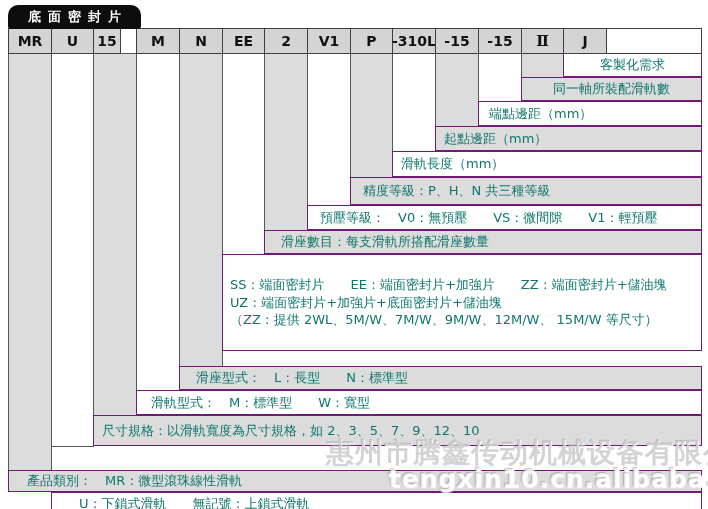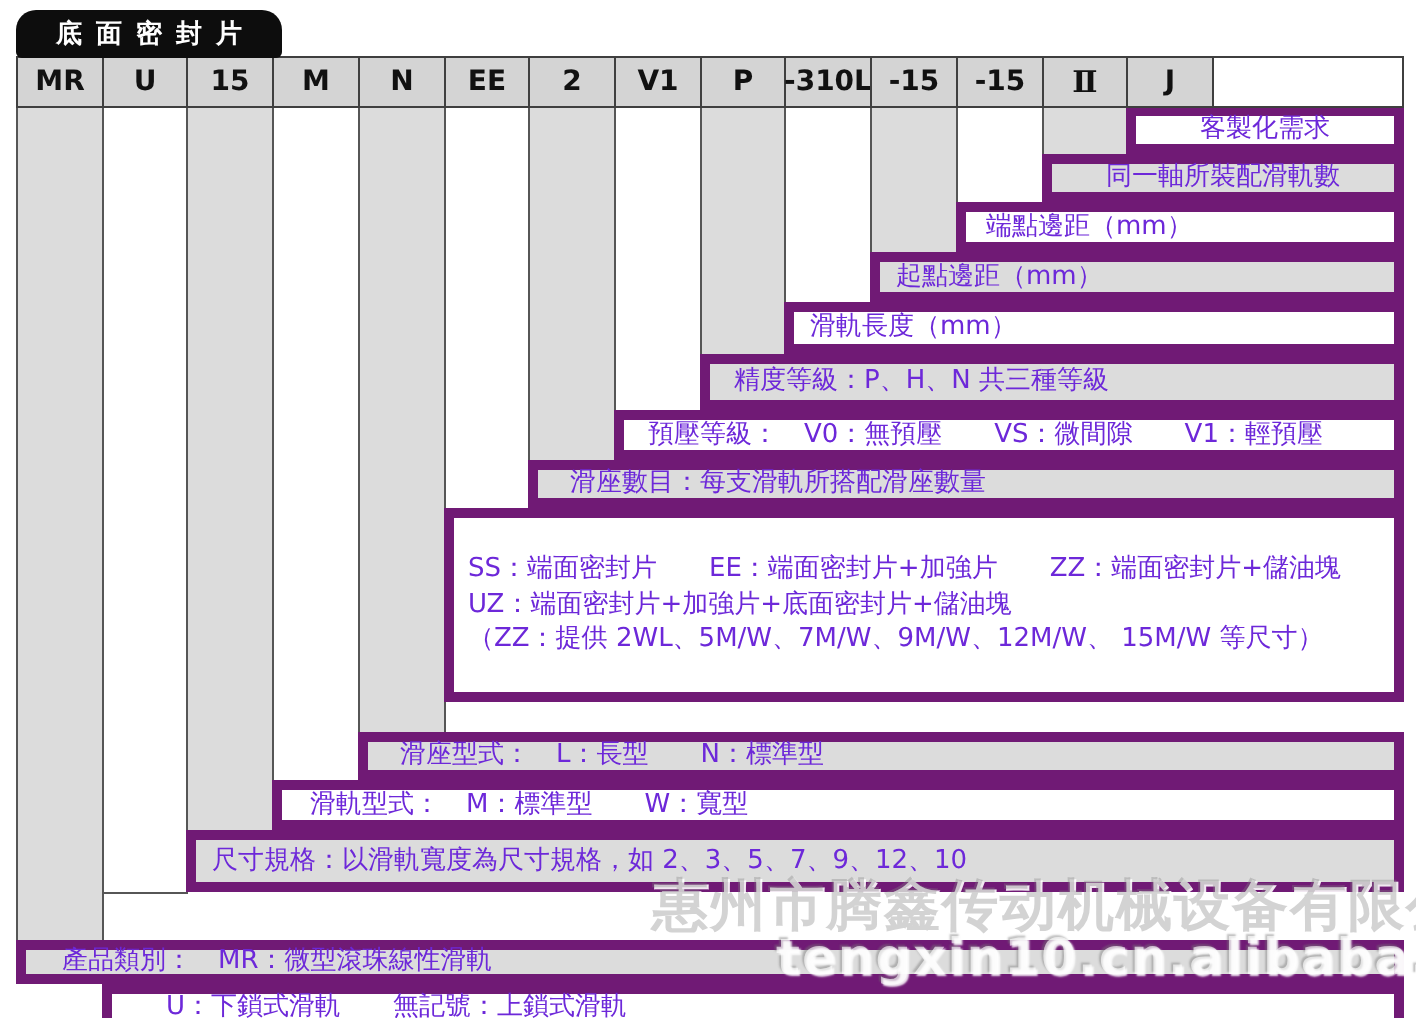--- a/index.html
+++ b/index.html
@@ -12,41 +12,41 @@
     font-size:13px;font-weight:bold;letter-spacing:7px;text-indent:7px;z-index:4;}
 
   .cell{position:absolute;box-sizing:border-box;border:1px solid #3f3f3f;
     background:#d4d4d4;display:flex;align-items:center;justify-content:center;
     font-weight:bold;font-size:14px;color:#111;z-index:3;}
   .cell.empty{background:#ffffff;}
   .cell.serif{font-family:"DejaVu Serif","Liberation Serif",serif;font-size:15px;}
 
   .band{position:absolute;box-sizing:border-box;border:1px solid #565656;z-index:1;}
 
-  .row{position:absolute;box-sizing:border-box;border:5px solid #701a75;
+  .row{position:absolute;box-sizing:border-box;border:1px solid #701a75;
     display:flex;flex-direction:column;justify-content:center;
-    font-size:13px;color:#6d28d9;line-height:17.5px;white-space:nowrap;z-index:2;}
+    font-size:13px;color:#0f766e;line-height:17.5px;white-space:nowrap;z-index:2;}
   .row.center{align-items:center;text-align:center;}
   .row .line{display:block;}
 
   .wm{position:absolute;font-weight:bold;white-space:nowrap;z-index:5;pointer-events:none;}
   .wm1{left:326px;top:434px;font-size:28px;letter-spacing:1px;
     color:rgba(130,130,130,0.35);text-shadow:1px 1px 0 rgba(255,255,255,0.9);}
   .wm2{left:388px;top:464px;font-size:25px;letter-spacing:1px;
     color:rgba(255,255,255,0.65);text-shadow:1px 1px 1px rgba(255,255,255,0.9),-1px -1px 1px rgba(120,120,120,0.45);}
 </style>
 </head>
 <body>
 
 <div id="diagram">
   <div class="tab">底面密封片</div>
   <div id="header-row">
       <div class="cell" style="left: 8px; top: 28px; width: 44px; height: 26px;">MR</div>
       <div class="cell" style="left: 51px; top: 28px; width: 43px; height: 26px;">U</div>
-      <div class="cell" style="left: 93px; top: 28px; width: 44px; height: 26px;">15</div>
+      <div class="cell" style="left: 93px; top: 28px; width: 28px; height: 26px;">15</div>
       <div class="cell" style="left: 136px; top: 28px; width: 44px; height: 26px;">M</div>
       <div class="cell" style="left: 179px; top: 28px; width: 44px; height: 26px;">N</div>
       <div class="cell" style="left: 222px; top: 28px; width: 43px; height: 26px;">EE</div>
       <div class="cell" style="left: 264px; top: 28px; width: 44px; height: 26px;">2</div>
       <div class="cell" style="left: 307px; top: 28px; width: 44px; height: 26px;">V1</div>
       <div class="cell" style="left: 350px; top: 28px; width: 43px; height: 26px;">P</div>
       <div class="cell" style="left: 392px; top: 28px; width: 44px; height: 26px;">-310L</div>
       <div class="cell" style="left: 435px; top: 28px; width: 44px; height: 26px;">-15</div>
       <div class="cell" style="left: 478px; top: 28px; width: 44px; height: 26px;">-15</div>
       <div class="cell serif" style="left: 521px; top: 28px; width: 43px; height: 26px;">Ⅱ</div>

